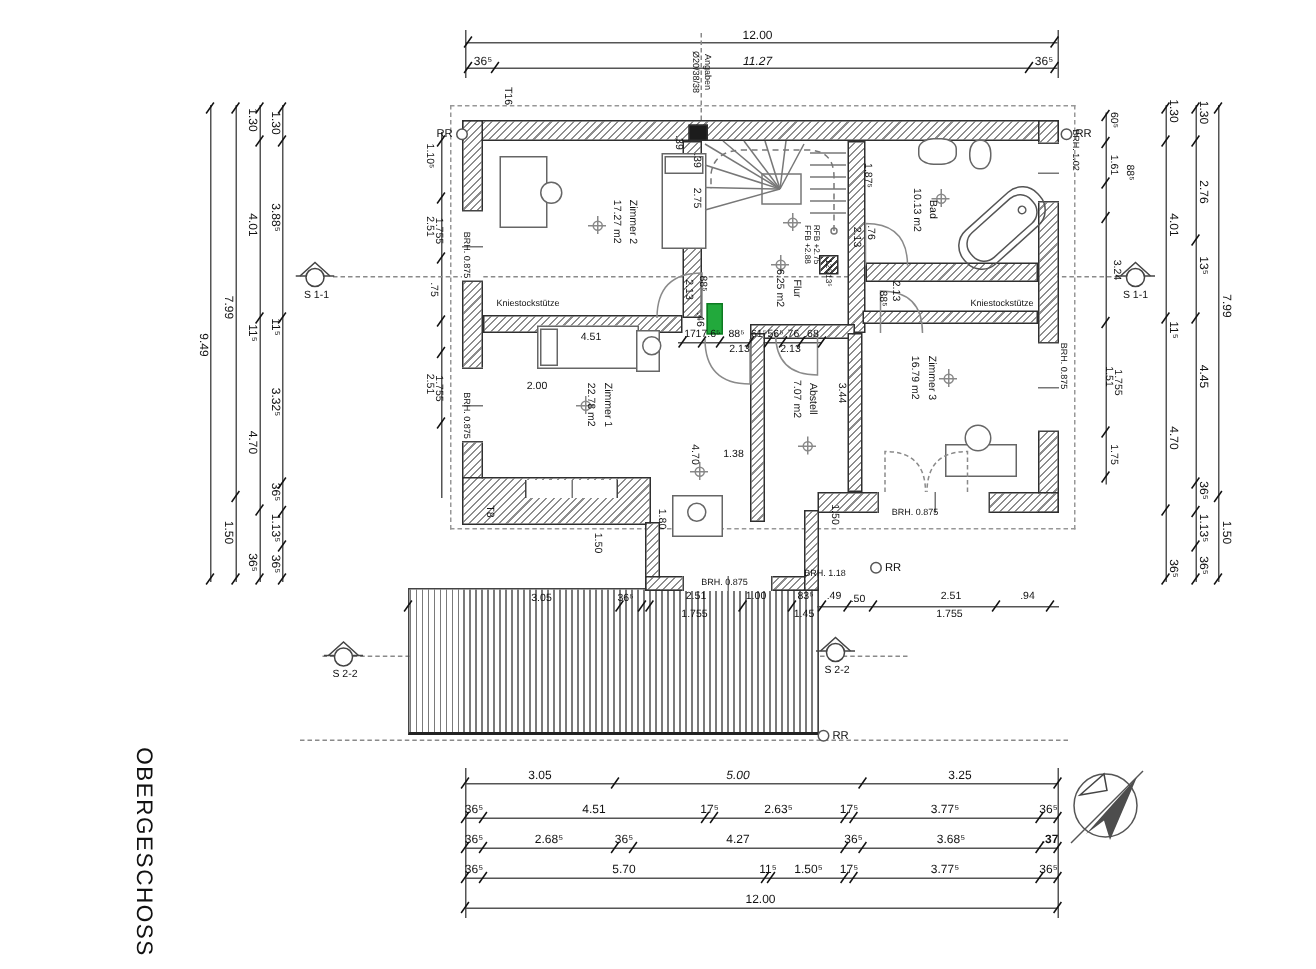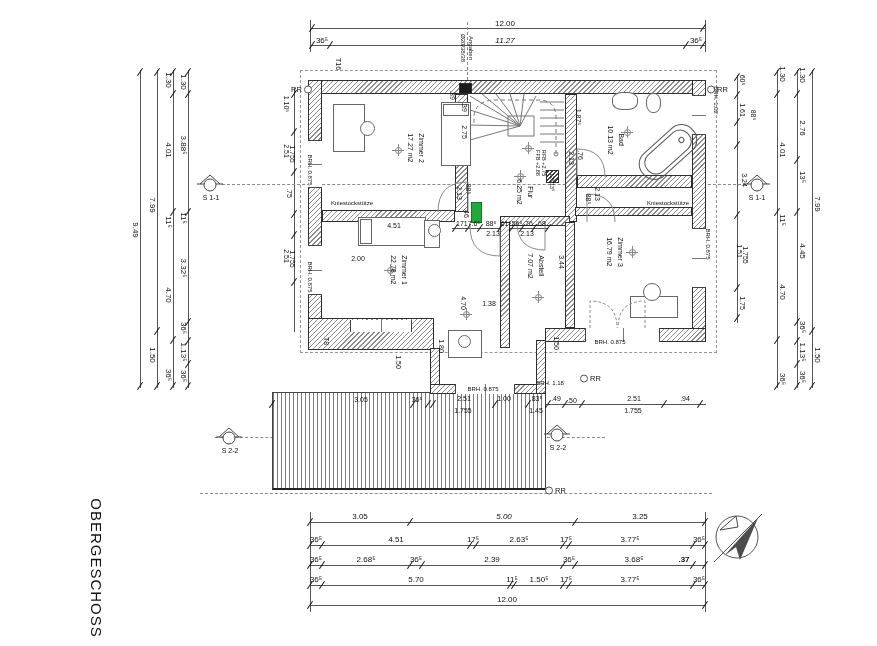--- a/index.html
+++ b/index.html
@@ -471,36 +471,36 @@
   <div class="lbl s7" style="left:504px;top:398px;">1.00</div>
   <div class="lbl s7" style="left:537px;top:398px;">83⁵</div>
   <div class="lbl s7" style="left:536px;top:410px;">1.45</div>
   <div class="lbl s7" style="left:556px;top:398px;">.49</div>
   <div class="lbl s7" style="left:572px;top:400px;">.50</div>
   <div class="lbl s7" style="left:634px;top:398px;">2.51</div>
   <div class="lbl s7" style="left:633px;top:410px;">1.755</div>
   <div class="lbl s7" style="left:685px;top:398px;">.94</div>
 
   <div class="lbl" style="left:360px;top:517px;">3.05</div>
-  <div class="lbl" style="left:504px;top:517px;font-style:italic;">5.00</div>
+  <div class="lbl" style="left:492px;top:517px;font-style:italic;">5.00</div>
   <div class="lbl" style="left:640px;top:517px;">3.25</div>
   <div class="lbl" style="left:316px;top:540px;">36⁵</div>
   <div class="lbl" style="left:396px;top:540px;">4.51</div>
   <div class="lbl" style="left:473px;top:540px;">17⁵</div>
   <div class="lbl" style="left:519px;top:540px;">2.63⁵</div>
   <div class="lbl" style="left:566px;top:540px;">17⁵</div>
   <div class="lbl" style="left:630px;top:540px;">3.77⁵</div>
   <div class="lbl" style="left:699px;top:540px;">36⁵</div>
   <div class="lbl" style="left:316px;top:560px;">36⁵</div>
   <div class="lbl" style="left:366px;top:560px;">2.68⁵</div>
   <div class="lbl" style="left:416px;top:560px;">36⁵</div>
-  <div class="lbl" style="left:492px;top:560px;">2.39</div>
+  <div class="lbl" style="left:492px;top:560px;">4.27</div>
   <div class="lbl" style="left:569px;top:560px;">36⁵</div>
   <div class="lbl" style="left:634px;top:560px;">3.68⁵</div>
-  <div class="lbl" style="left:684px;top:560px;font-weight:bold;">.37</div>
+  <div class="lbl" style="left:700px;top:560px;font-weight:bold;">.37</div>
   <div class="lbl" style="left:316px;top:580px;">36⁵</div>
   <div class="lbl" style="left:416px;top:580px;">5.70</div>
   <div class="lbl" style="left:512px;top:580px;">11⁵</div>
   <div class="lbl" style="left:539px;top:580px;">1.50⁵</div>
   <div class="lbl" style="left:566px;top:580px;">17⁵</div>
   <div class="lbl" style="left:630px;top:580px;">3.77⁵</div>
   <div class="lbl" style="left:699px;top:580px;">36⁵</div>
   <div class="lbl" style="left:507px;top:600px;">12.00</div>
 
 </div>

